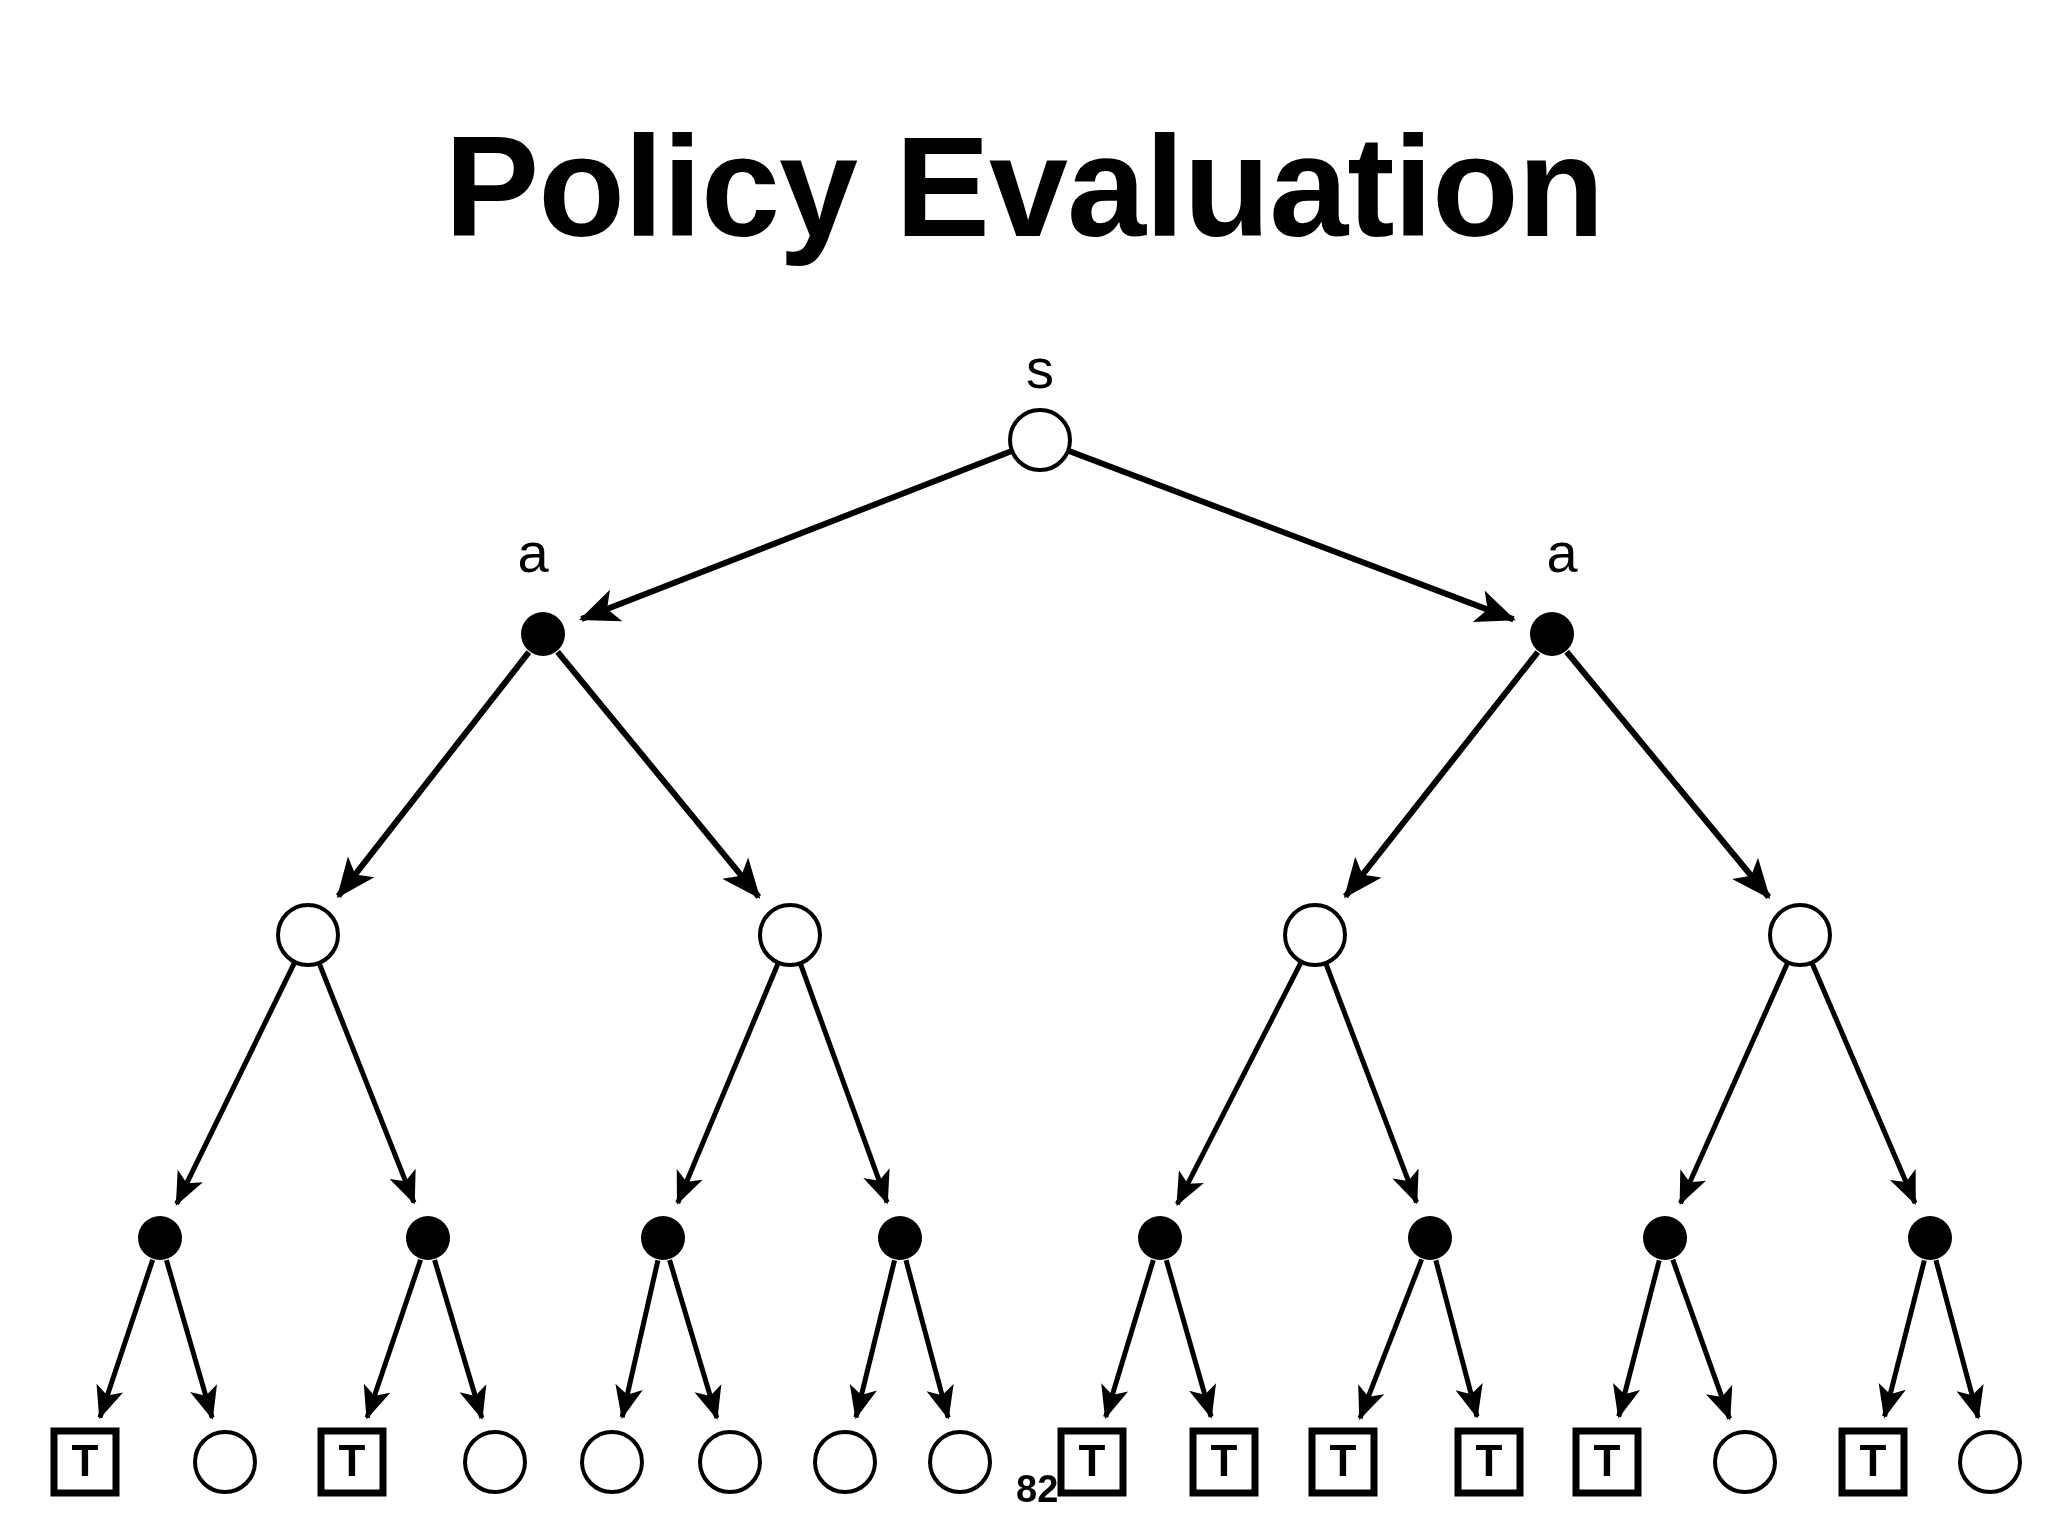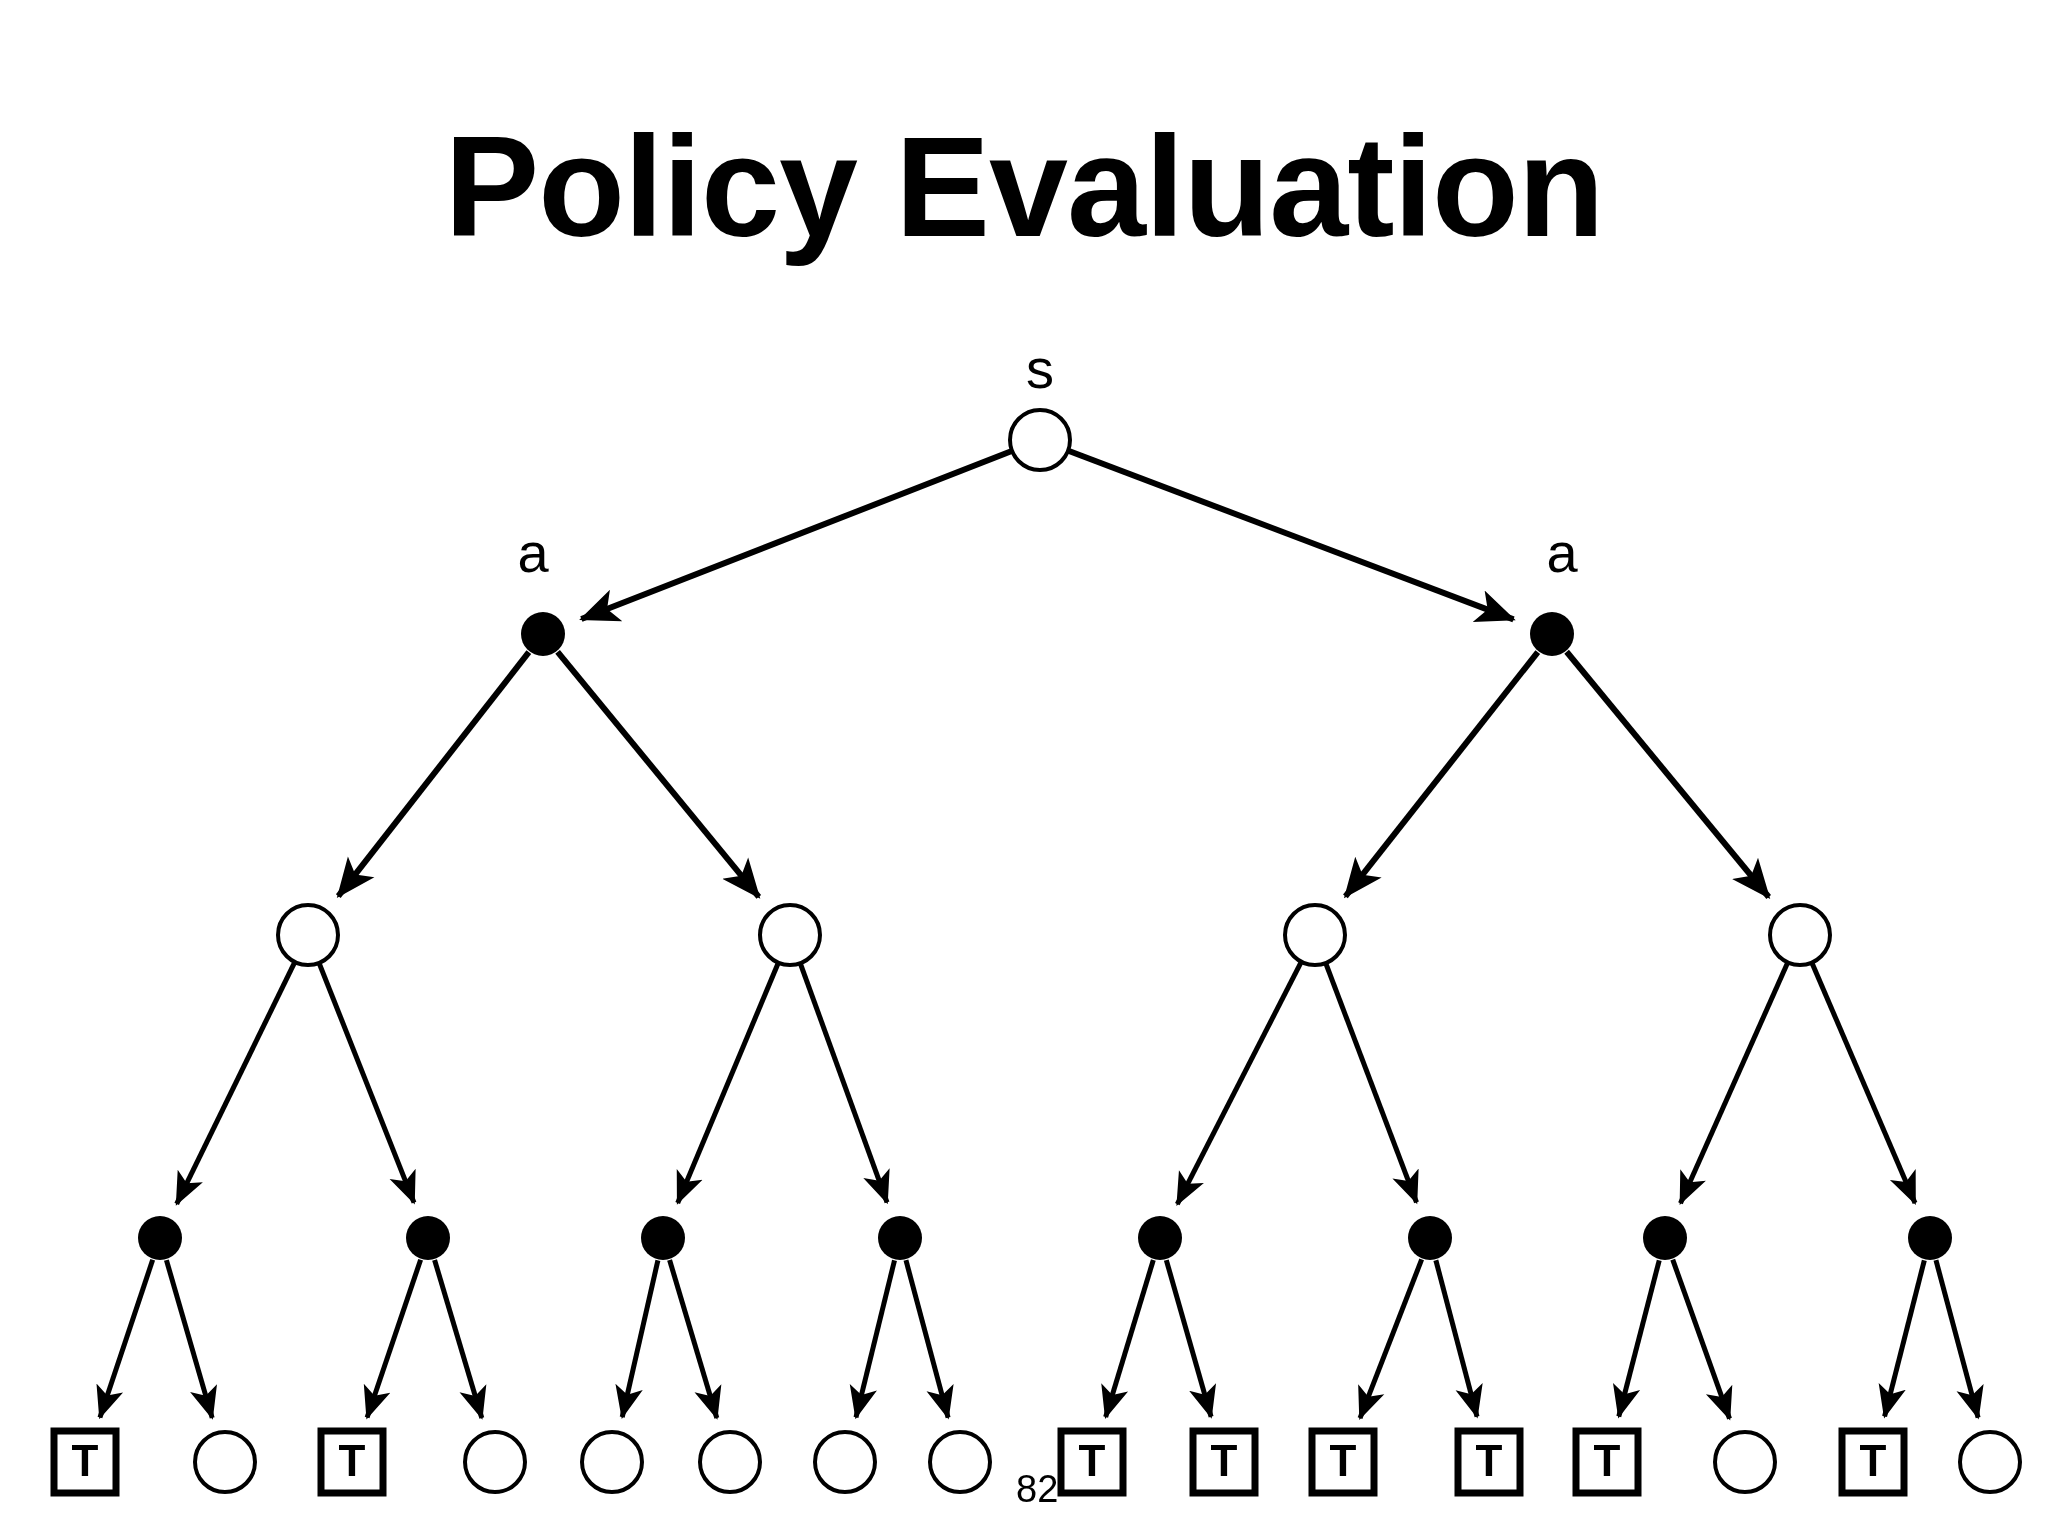--- a/index.html
+++ b/index.html
@@ -74,21 +74,21 @@
   .ellipsis-text {
     font-family: "Liberation Sans", sans-serif;
     font-weight: 400;
     fill: #000000;
     text-anchor: middle;
     letter-spacing: 4px;
   }
   #page-number {
     position: absolute;
     font-family: "Liberation Sans", sans-serif;
-    font-weight: 400;
+    font-weight: 700;
     font-size: 38px;
     color: #000000;
   }
 </style>
 </head>
 <body>
 
 <div id="slide">
 
   <div id="slide-title">Policy Evaluation</div>

